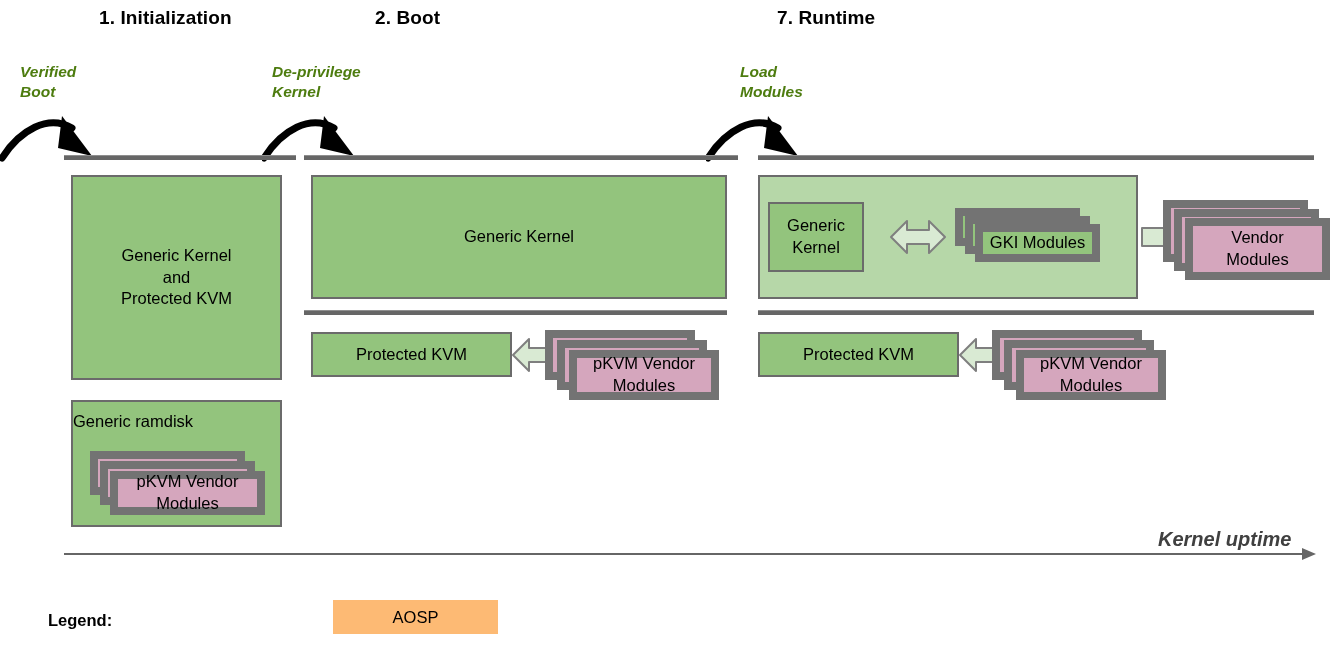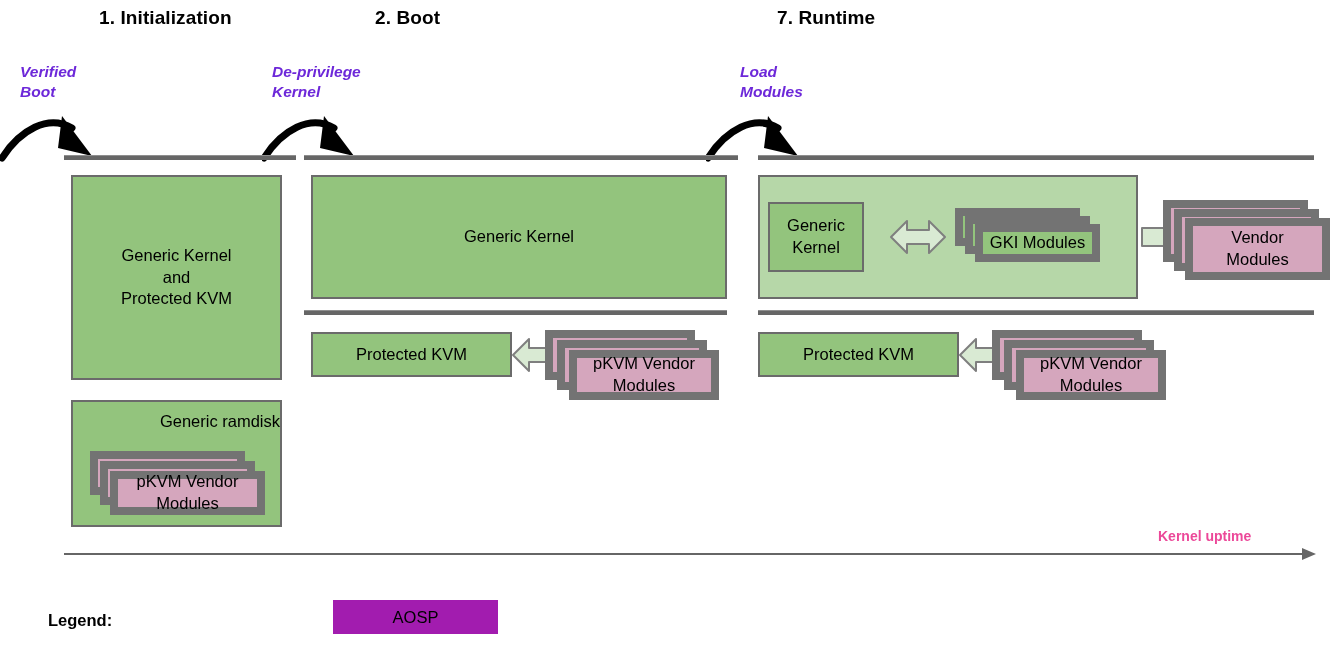--- a/index.html
+++ b/index.html
@@ -29,21 +29,21 @@
     white-space: nowrap;
     letter-spacing: 0.1px;
   }
 
   
   .transition-label {
     position: absolute;
     font-size: 15.5px;
     font-weight: bold;
     font-style: italic;
-    color: #6d28d9;
+    color: #4d7c0f;
     line-height: 1.32;
     white-space: pre-line;
     text-align: center;
   }
 
   
   .curve-arrow {
     position: absolute;
     pointer-events: none;
   }
@@ -104,23 +104,24 @@
 
   
   .block-arrow {
     position: absolute;
     pointer-events: none;
   }
 
   
   .uptime-label {
     position: absolute;
-    font-size: 14px;
-    font-weight: bold;
-    color: #ec4899;
+    font-size: 20px;
+    font-weight: bold;
+    font-style: italic;
+    color: #404040;
     white-space: nowrap;
   }
   .uptime-axis {
     position: absolute;
     pointer-events: none;
   }
 
   
   .legend-title {
     position: absolute;
@@ -173,21 +174,21 @@
 
   <div class="sep" style="left:64px;  top:155px; width:232px;"></div>
   <div class="sep" style="left:304px; top:155px; width:434px;"></div>
   <div class="sep" style="left:758px; top:155px; width:556px;"></div>
 
   <div class="box aosp" style="left:71px; top:175px; width:211px; height:205px;">Generic Kernel
 and
 Protected KVM</div>
 
   <div class="container-box" style="left:71px; top:400px; width:211px; height:127px; background:#93c47d;">
-    <div style="position:absolute; left:0; top:10px; width:100%; text-align:right; font-size:16.5px; color:#000;">Generic ramdisk</div>
+    <div style="position:absolute; left:0; top:10px; width:100%; text-align:left; font-size:16.5px; color:#000;">Generic ramdisk</div>
   </div>
   <div class="stack" style="left:90px; top:451px; width:175px; height:64px;">
     <div class="layer vendor" style="left:0px;  top:0px;  width:155px; height:44px;"></div>
     <div class="layer vendor" style="left:10px; top:10px; width:155px; height:44px;"></div>
     <div class="layer vendor top" style="left:20px; top:20px; width:155px; height:44px;">pKVM Vendor
 Modules</div>
   </div>
 
   <div class="box aosp" style="left:311px; top:175px; width:416px; height:124px;">Generic Kernel</div>
 
@@ -247,15 +248,15 @@
 Modules</div>
   </div>
 
   <div class="uptime-label" style="left:1158px; top:528px;">Kernel uptime</div>
   <svg class="uptime-axis" style="left:64px; top:546px;" width="1254" height="16" viewBox="0 0 1254 16">
     <line x1="0" y1="8" x2="1240" y2="8" stroke="#666666" stroke-width="2"></line>
     <path d="M1238,2 L1252,8 L1238,14 Z" fill="#666666"></path>
   </svg>
 
   <div class="legend-title" style="left:48px; top:611px;">Legend:</div>
-  <div class="legend-swatch" style="left:333px; top:600px; width:165px; height:34px; background:#a21caf;">AOSP</div>
+  <div class="legend-swatch" style="left:333px; top:600px; width:165px; height:34px; background:#fdba74;">AOSP</div>
 
 </div>
 
 </body></html>

